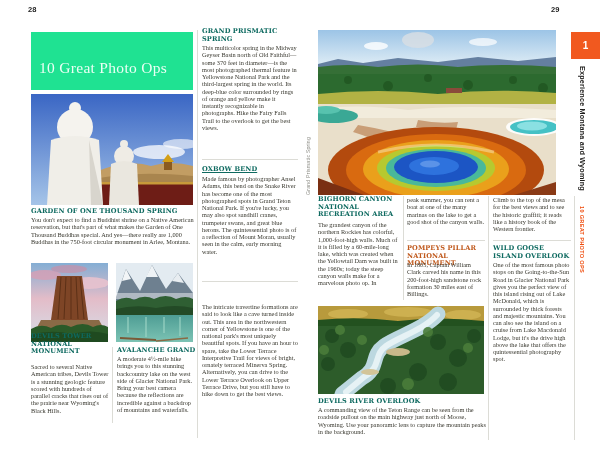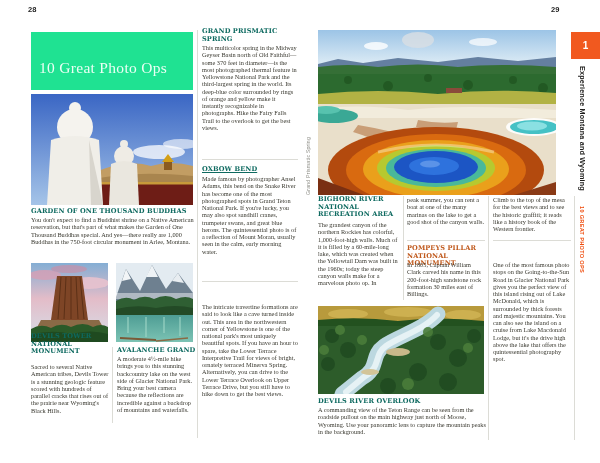--- a/index.html
+++ b/index.html
@@ -60,21 +60,21 @@
       <circle cx="44" cy="14" r="6" fill="#f5f3ee"></circle>
       <circle cx="44" cy="33" r="18" fill="#f5f3ee"></circle>
       <path d="M20,46 Q44,38 68,46 L72,111 L16,111 Z" fill="#f0eee8"></path>
       <path d="M58,46 L72,111 L60,111 Z" fill="#d8d5cd"></path>
       <circle cx="93" cy="50" r="4" fill="#efece5"></circle>
       <circle cx="93" cy="62" r="10" fill="#efece5"></circle>
       <path d="M80,70 Q93,64 106,70 L108,111 L78,111 Z" fill="#eae7df"></path>
     </svg>
   </div>
 
-  <div class="abs heading" style="left:31px;top:208px;width:163px;">GARDEN OF ONE THOUSAND BUDDHAS</div>
+  <div class="abs heading" style="left:31px;top:208px;width:163px;">GARDEN OF ONE THOUSAND SPRING</div>
   <div class="abs bodytxt" style="left:31px;top:216px;width:163px;">You don't expect to find a Buddhist shrine on a Native American reservation, but that's part of what makes the Garden of One Thousand Buddhas special. And yes—there really are 1,000 Buddhas in the 750-foot circular monument in Arlee, Montana.</div>
 
   <div class="abs photo" style="left:31px;top:263px;">
     <svg width="77" height="79" viewBox="0 0 77 79">
       <defs>
         <linearGradient id="dsky" x1="0" y1="0" x2="0" y2="1">
           <stop offset="0" stop-color="#84aed4"></stop>
             <stop offset=".45" stop-color="#e3bcc8"></stop>
           <stop offset="1" stop-color="#d6e0ea"></stop>
         </linearGradient>
@@ -199,34 +199,35 @@
       <polygon points="238,152 196,165 238,165" fill="#8a3a16"></polygon>
     </svg>
   </div>
 
   <div class="abs tab1" style="left:571px;top:32px;width:29px;height:27px;">
     <span>1</span>
   </div>
   <div class="abs vchapter" style="left:578px;top:66px;height:150px;">Experience Montana and Wyoming</div>
   <div class="abs vsection" style="left:579px;top:206px;height:70px;">10 GREAT PHOTO OPS</div>
 
-  <div class="abs heading" style="left:318px;top:196px;width:82px;">BIGHORN RIVER NATIONAL RECREATION AREA</div>
+  <div class="abs heading" style="left:318px;top:196px;width:82px;">BIGHORN CANYON NATIONAL RECREATION AREA</div>
   <div class="abs bodytxt" style="left:318px;top:221px;width:81px;">The grandest canyon of the northern Rockies has colorful, 1,000-foot-high walls. Much of it is filled by a 60-mile-long lake, which was created when the Yellowtail Dam was built in the 1960s; today the steep canyon walls make for a marvelous photo op. In</div>
 
   <div class="abs rule-v" style="left:403px;top:196px;height:104px;"></div>
 
   <div class="abs bodytxt" style="left:407px;top:196px;width:78px;">peak summer, you can rent a boat at one of the many marinas on the lake to get a good shot of the canyon walls.</div>
   <div class="abs rule-h" style="left:407px;top:240px;width:78px;"></div>
   <div class="abs heading orange" style="left:407px;top:245px;width:80px;">POMPEYS PILLAR NATIONAL MONUMENT</div>
   <div class="abs bodytxt" style="left:407px;top:261px;width:78px;">In 1805, Captain William Clark carved his name in this 200-foot-high sandstone rock formation 30 miles east of Billings.</div>
 
   <div class="abs rule-v" style="left:488px;top:196px;height:244px;"></div>
 
   <div class="abs bodytxt" style="left:493px;top:196px;width:78px;">Climb to the top of the mesa for the best views and to see the historic graffiti; it reads like a history book of the Western frontier.</div>
   <div class="abs rule-h" style="left:493px;top:240px;width:78px;"></div>
+  <div class="abs heading" style="left:493px;top:245px;width:80px;">WILD GOOSE ISLAND OVERLOOK</div>
   <div class="abs bodytxt" style="left:493px;top:261px;width:78px;">One of the most famous photo stops on the Going-to-the-Sun Road in Glacier National Park gives you the perfect view of this island rising out of Lake McDonald, which is surrounded by thick forests and majestic mountains. You can also see the island on a cruise from Lake Macdonald Lodge, but it's the drive high above the lake that offers the quintessential photography spot.</div>
 
   <div class="abs rule-v" style="left:574px;top:196px;height:244px;"></div>
 
   <div class="abs photo" style="left:318px;top:306px;">
     <svg width="166" height="88" viewBox="0 0 166 88">
       <rect width="166" height="88" fill="#2d5c2a"></rect>
       <rect x="0" y="0" width="166" height="16" fill="#b89a3c"></rect>
       <g fill="#cdb050">
         <ellipse cx="30" cy="8" rx="20" ry="5"></ellipse>

